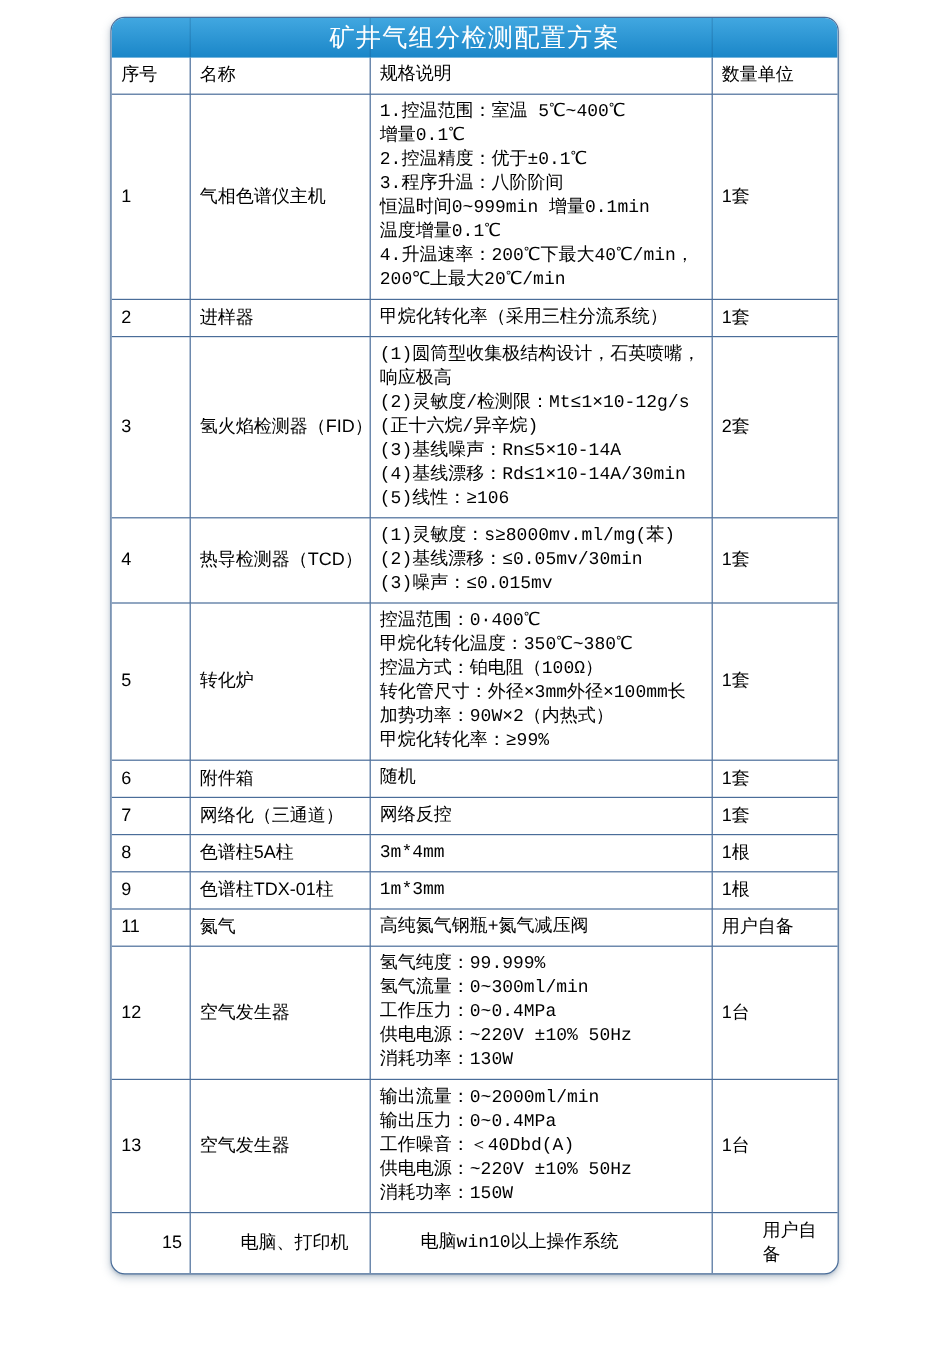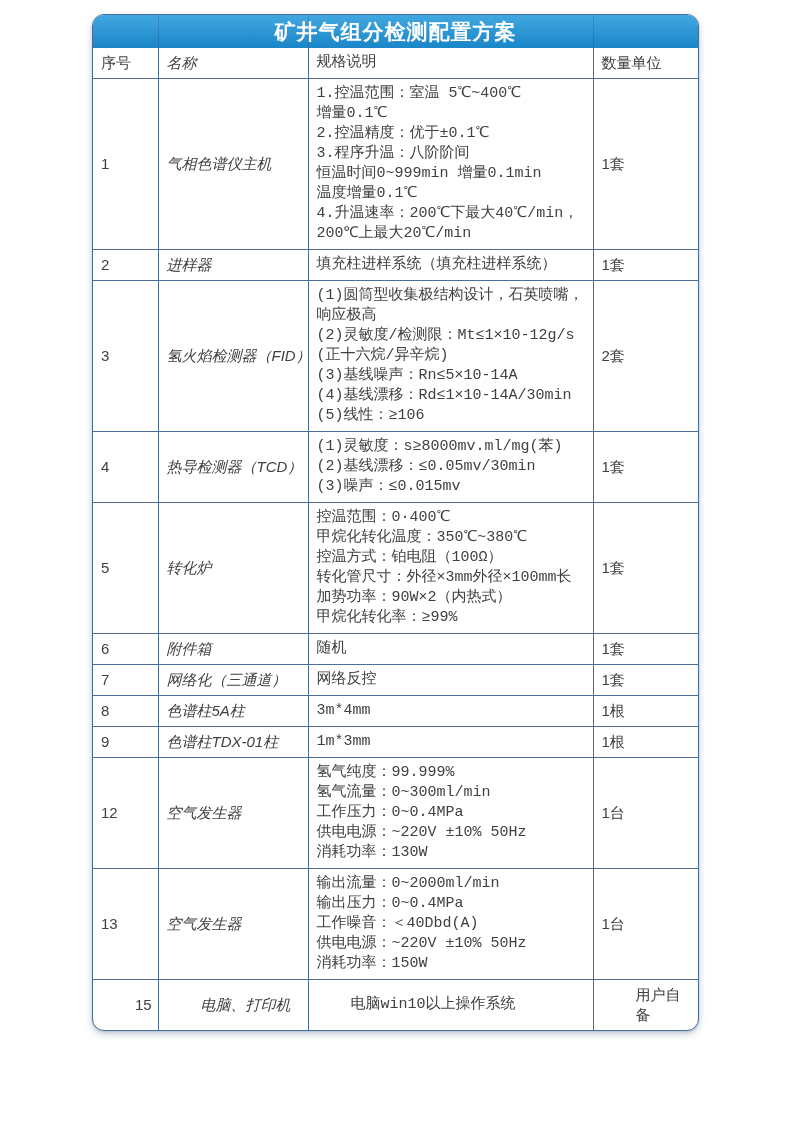--- a/index.html
+++ b/index.html
@@ -19,52 +19,52 @@
     background: #ffffff;
     box-shadow: 0 3px 7px rgba(125,145,165,0.45), 0 1px 2px rgba(125,145,165,0.3);
   }
   .title-bar {
     position: relative;
     height: 33px;
     line-height: 33px;
     background: linear-gradient(180deg, #41a7e0 0%, #1a86c8 100%);
     color: #ffffff;
     font-size: 21px;
-    font-weight: bold;
+    font-weight: normal;
     text-align: center;
     letter-spacing: 1px;
   }
   .title-sep {
     position: absolute; top: 0; bottom: 0; width: 1px;
     background: rgba(15,60,105,0.22);
   }
   .sep-1 { left: 65px; }
   .sep-2 { left: 215px; }
   .sep-3 { left: 500px; }
   table.grid {
     width: 100%;
     border-collapse: collapse;
     table-layout: fixed;
-    color: #404040;
+    color: #000000;
     font-size: 15px;
   }
   .grid th, .grid td {
     border: 1px solid #4a6d99;
     padding: 5px 8px;
     line-height: 20px;
     vertical-align: middle;
     text-align: left;
     font-weight: normal;
   }
   .grid tr > *:first-child { border-left: none; }
   .grid tr > *:last-child  { border-right: none; }
   .grid thead th { border-top: none; }
   .grid tbody tr:last-child td { border-bottom: none; padding-left: 42px; }
   .col-no   { text-align: center; }
-  .cell-name { padding-left: 11px; white-space: nowrap; font-style: italic; }
+  .cell-name { padding-left: 11px; white-space: nowrap; }
   .cell-spec { white-space: pre-line; font-family: Liberation Mono, monospace; }
   .cell-qty  { padding-left: 10px; margin-top: 48px; }
 </style>
 </head>
 <body>
 
 <div class="panel">
   <div class="title-bar">
     <span>矿井气组分检测配置方案</span>
     <div class="title-sep sep-1"></div>
@@ -97,21 +97,21 @@
 3.程序升温：八阶阶间
 恒温时间0~999min 增量0.1min
 温度增量0.1℃
 4.升温速率：200℃下最大40℃/min，
 200℃上最大20℃/min</td>
     <td class="cell-qty">1套</td>
   </tr>
         <tr>
     <td class="col-no">2</td>
     <td class="cell-name">进样器</td>
-    <td class="cell-spec">填充柱进样系统（填充柱进样系统）</td>
+    <td class="cell-spec">甲烷化转化率（采用三柱分流系统）</td>
     <td class="cell-qty">1套</td>
   </tr>
         <tr>
     <td class="col-no">3</td>
     <td class="cell-name">氢火焰检测器（FID）</td>
     <td class="cell-spec">(1)圆筒型收集极结构设计，石英喷嘴，
 响应极高
 (2)灵敏度/检测限：Mt≤1×10-12g/s
 (正十六烷/异辛烷)
 (3)基线噪声：Rn≤5×10-14A
@@ -156,20 +156,26 @@
     <td class="cell-spec">3m*4mm</td>
     <td class="cell-qty">1根</td>
   </tr>
         <tr>
     <td class="col-no">9</td>
     <td class="cell-name">色谱柱TDX-01柱</td>
     <td class="cell-spec">1m*3mm</td>
     <td class="cell-qty">1根</td>
   </tr>
         <tr>
+    <td class="col-no">11</td>
+    <td class="cell-name">氮气</td>
+    <td class="cell-spec">高纯氮气钢瓶+氮气减压阀</td>
+    <td class="cell-qty">用户自备</td>
+  </tr>
+        <tr>
     <td class="col-no">12</td>
     <td class="cell-name">空气发生器</td>
     <td class="cell-spec">氢气纯度：99.999%
 氢气流量：0~300ml/min
 工作压力：0~0.4MPa
 供电电源：~220V ±10% 50Hz
 消耗功率：130W</td>
     <td class="cell-qty">1台</td>
   </tr>
         <tr>

